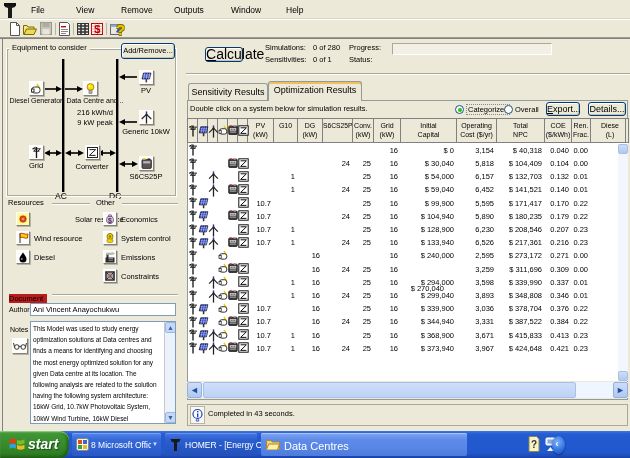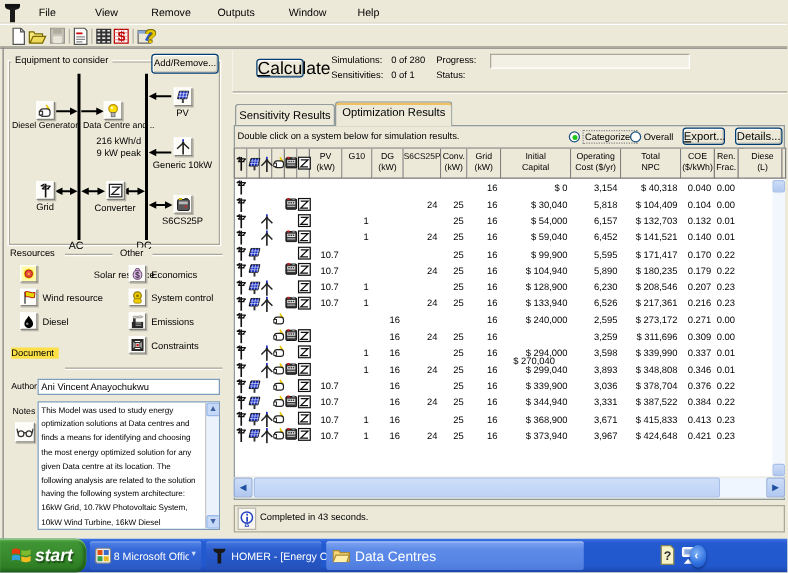--- a/index.html
+++ b/index.html
@@ -241,21 +241,21 @@
 <div class="abs icbtn" style="left:103px;top:269px;width:14px;height:14px;">
   <svg width="12" height="12" viewBox="0 0 12 12">
       <path d="M2 2 L10 2 L10 10 L2 10 Z" fill="none" stroke="#282828" stroke-width="1.6"></path>
       <path d="M2 2 L4 4 M10 2 L8 4 M10 10 L8 8 M2 10 L4 8" stroke="#282828" stroke-width="1"></path>
       <rect x="4" y="4" width="4" height="4" fill="#D8D0C8" stroke="#282828" stroke-width="0.8"></rect>
       <rect x="5.2" y="5.2" width="1.8" height="1.8" fill="#D02020"></rect>
     </svg>
 </div>
 <div class="abs" style="left:121px;top:272px;">Constraints</div>
 
-<div class="abs" style="left:9px;top:278px;background:#fde047;padding-right:4px;">Document</div>
+<div class="abs" style="left:9px;top:294px;background:#b91c1c;padding-right:4px;">Document</div>
 <div class="abs gline" style="left:52px;top:294px;width:126px;"></div>
 <div class="abs" style="left:9px;top:306px;font-size:7px;">Author</div>
 <div class="abs sunken" style="left:30px;top:303px;width:146px;height:13px;background:#fff;font-size:7.5px;line-height:11px;padding-left:2px;border-color:#7F9DB9;">Ani Vincent Anayochukwu</div>
 <div class="abs" style="left:10px;top:326px;font-size:7px;">Notes</div>
 <div class="abs icbtn" style="left:12px;top:338px;width:16px;height:16px;text-align:center;">
   <svg width="14" height="14" viewBox="0 0 14 14">
       <path d="M1.5 8 a2.3 2.3 0 1 0 4.6 0 a2.3 2.3 0 1 0 -4.6 0 M7.9 8 a2.3 2.3 0 1 0 4.6 0 a2.3 2.3 0 1 0 -4.6 0 M6.1 8 a0.9 0.9 0 0 1 1.8 0 M1.5 8 L0.5 4 M12.5 8 L13.5 4" stroke="#333" fill="none" stroke-width="1"></path>
     </svg>
 </div>
 <div class="abs sunken" style="left:30px;top:321px;width:146px;height:103px;background:#fff;border-color:#7F9DB9;overflow:hidden;">

